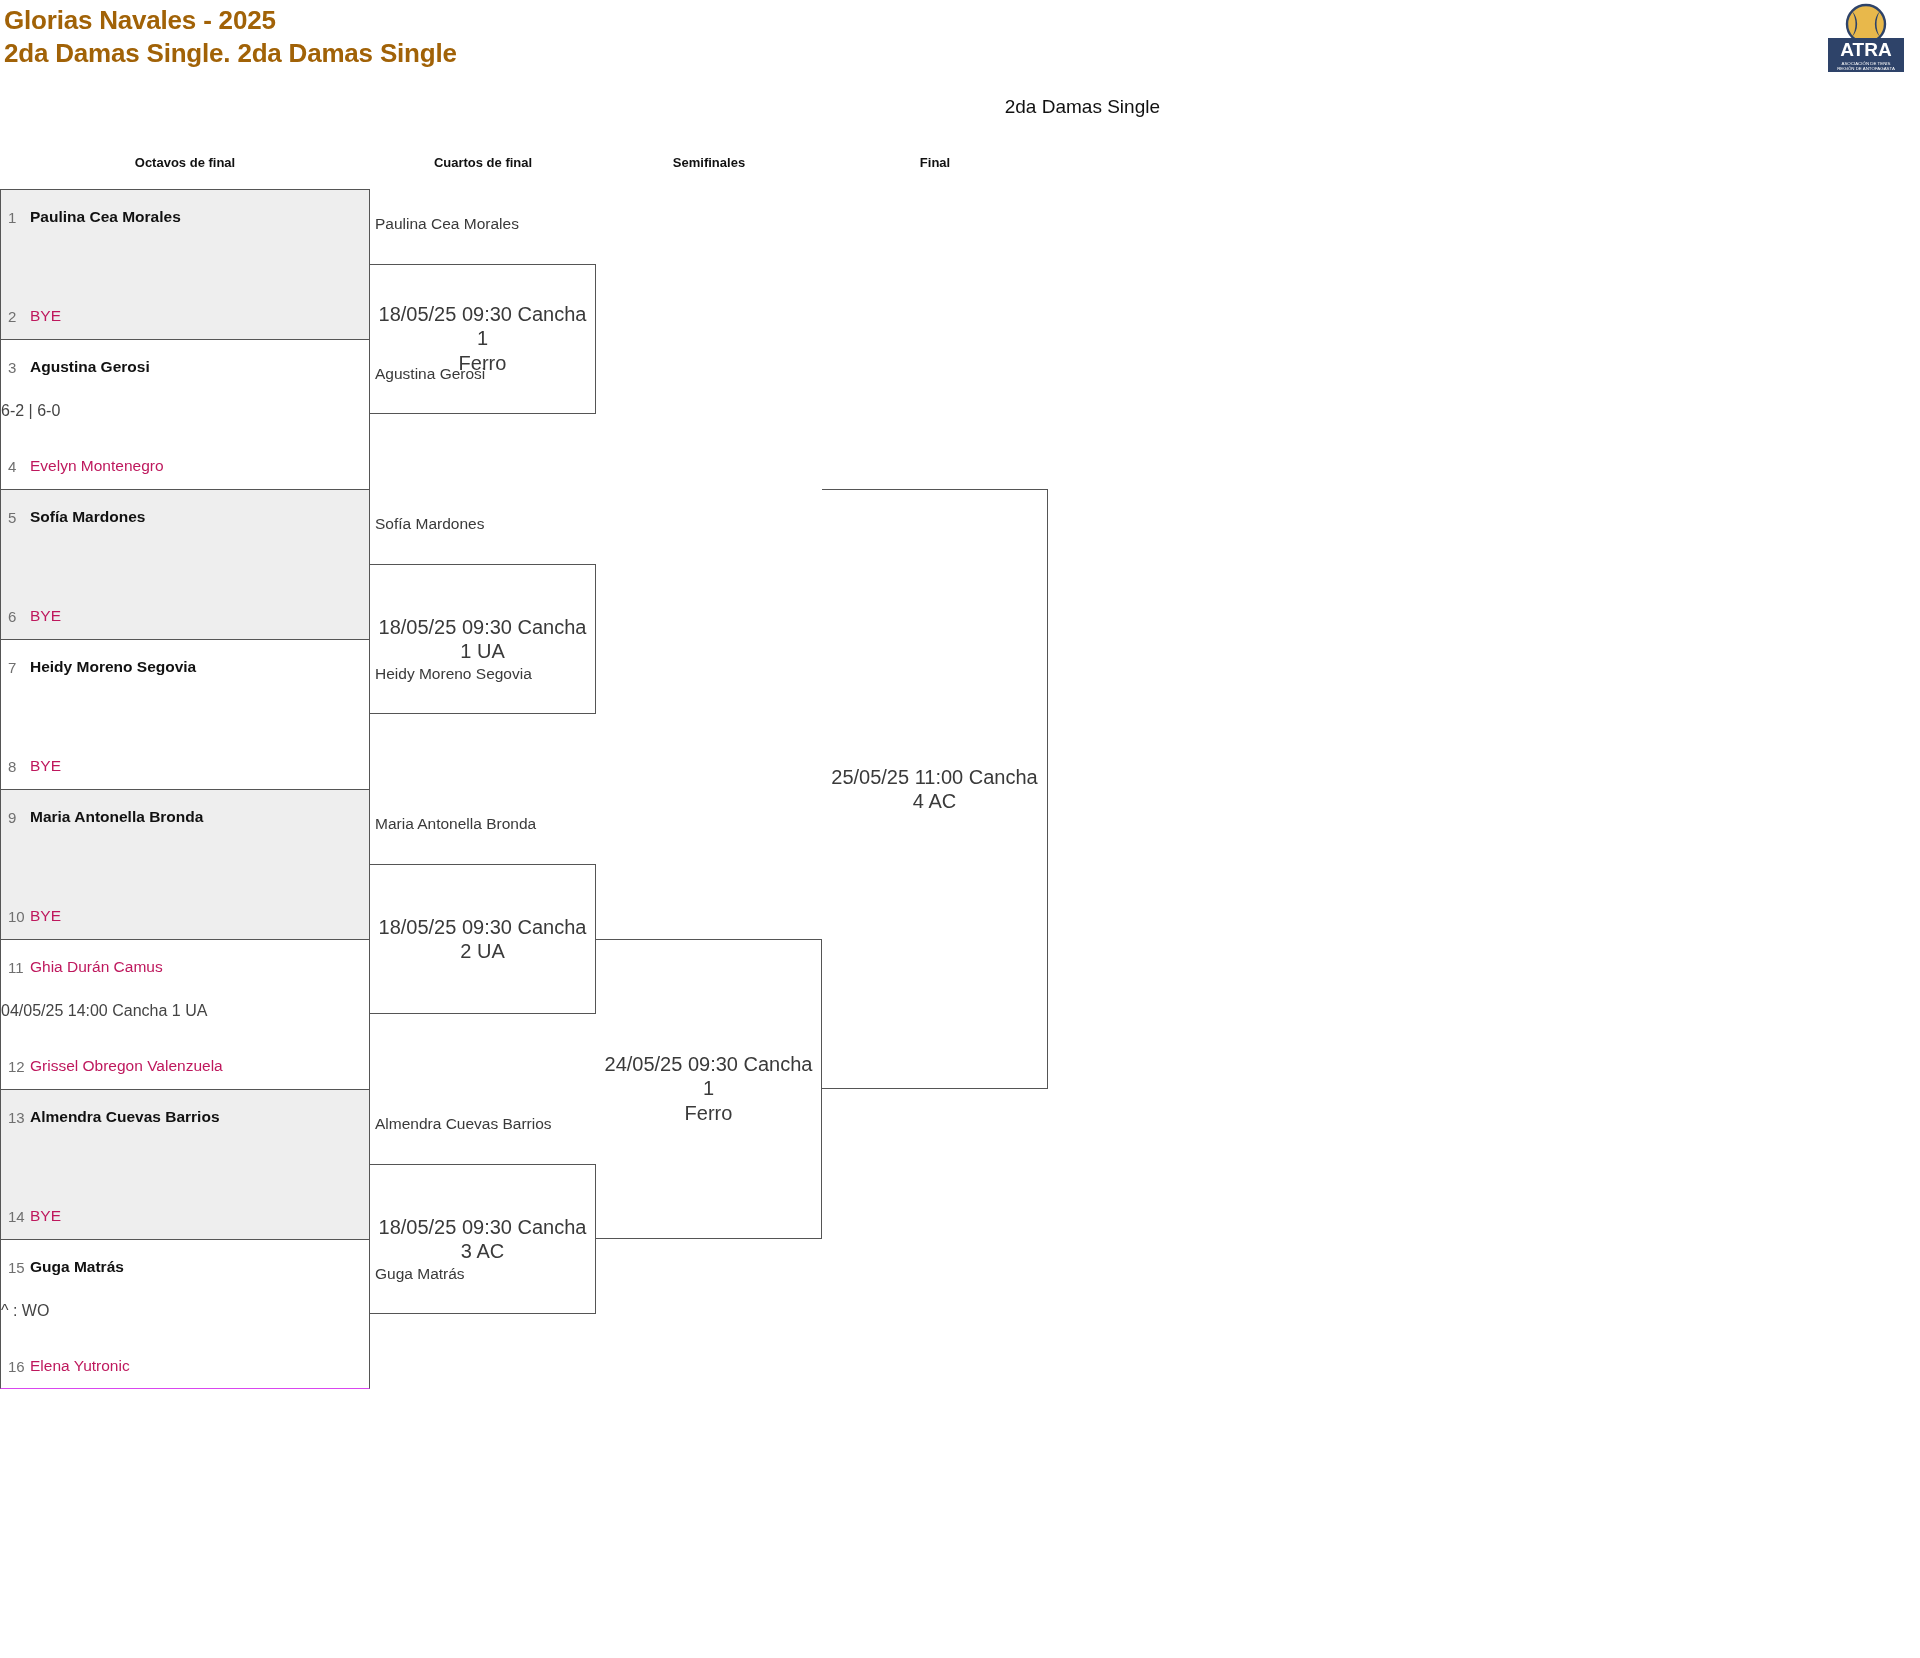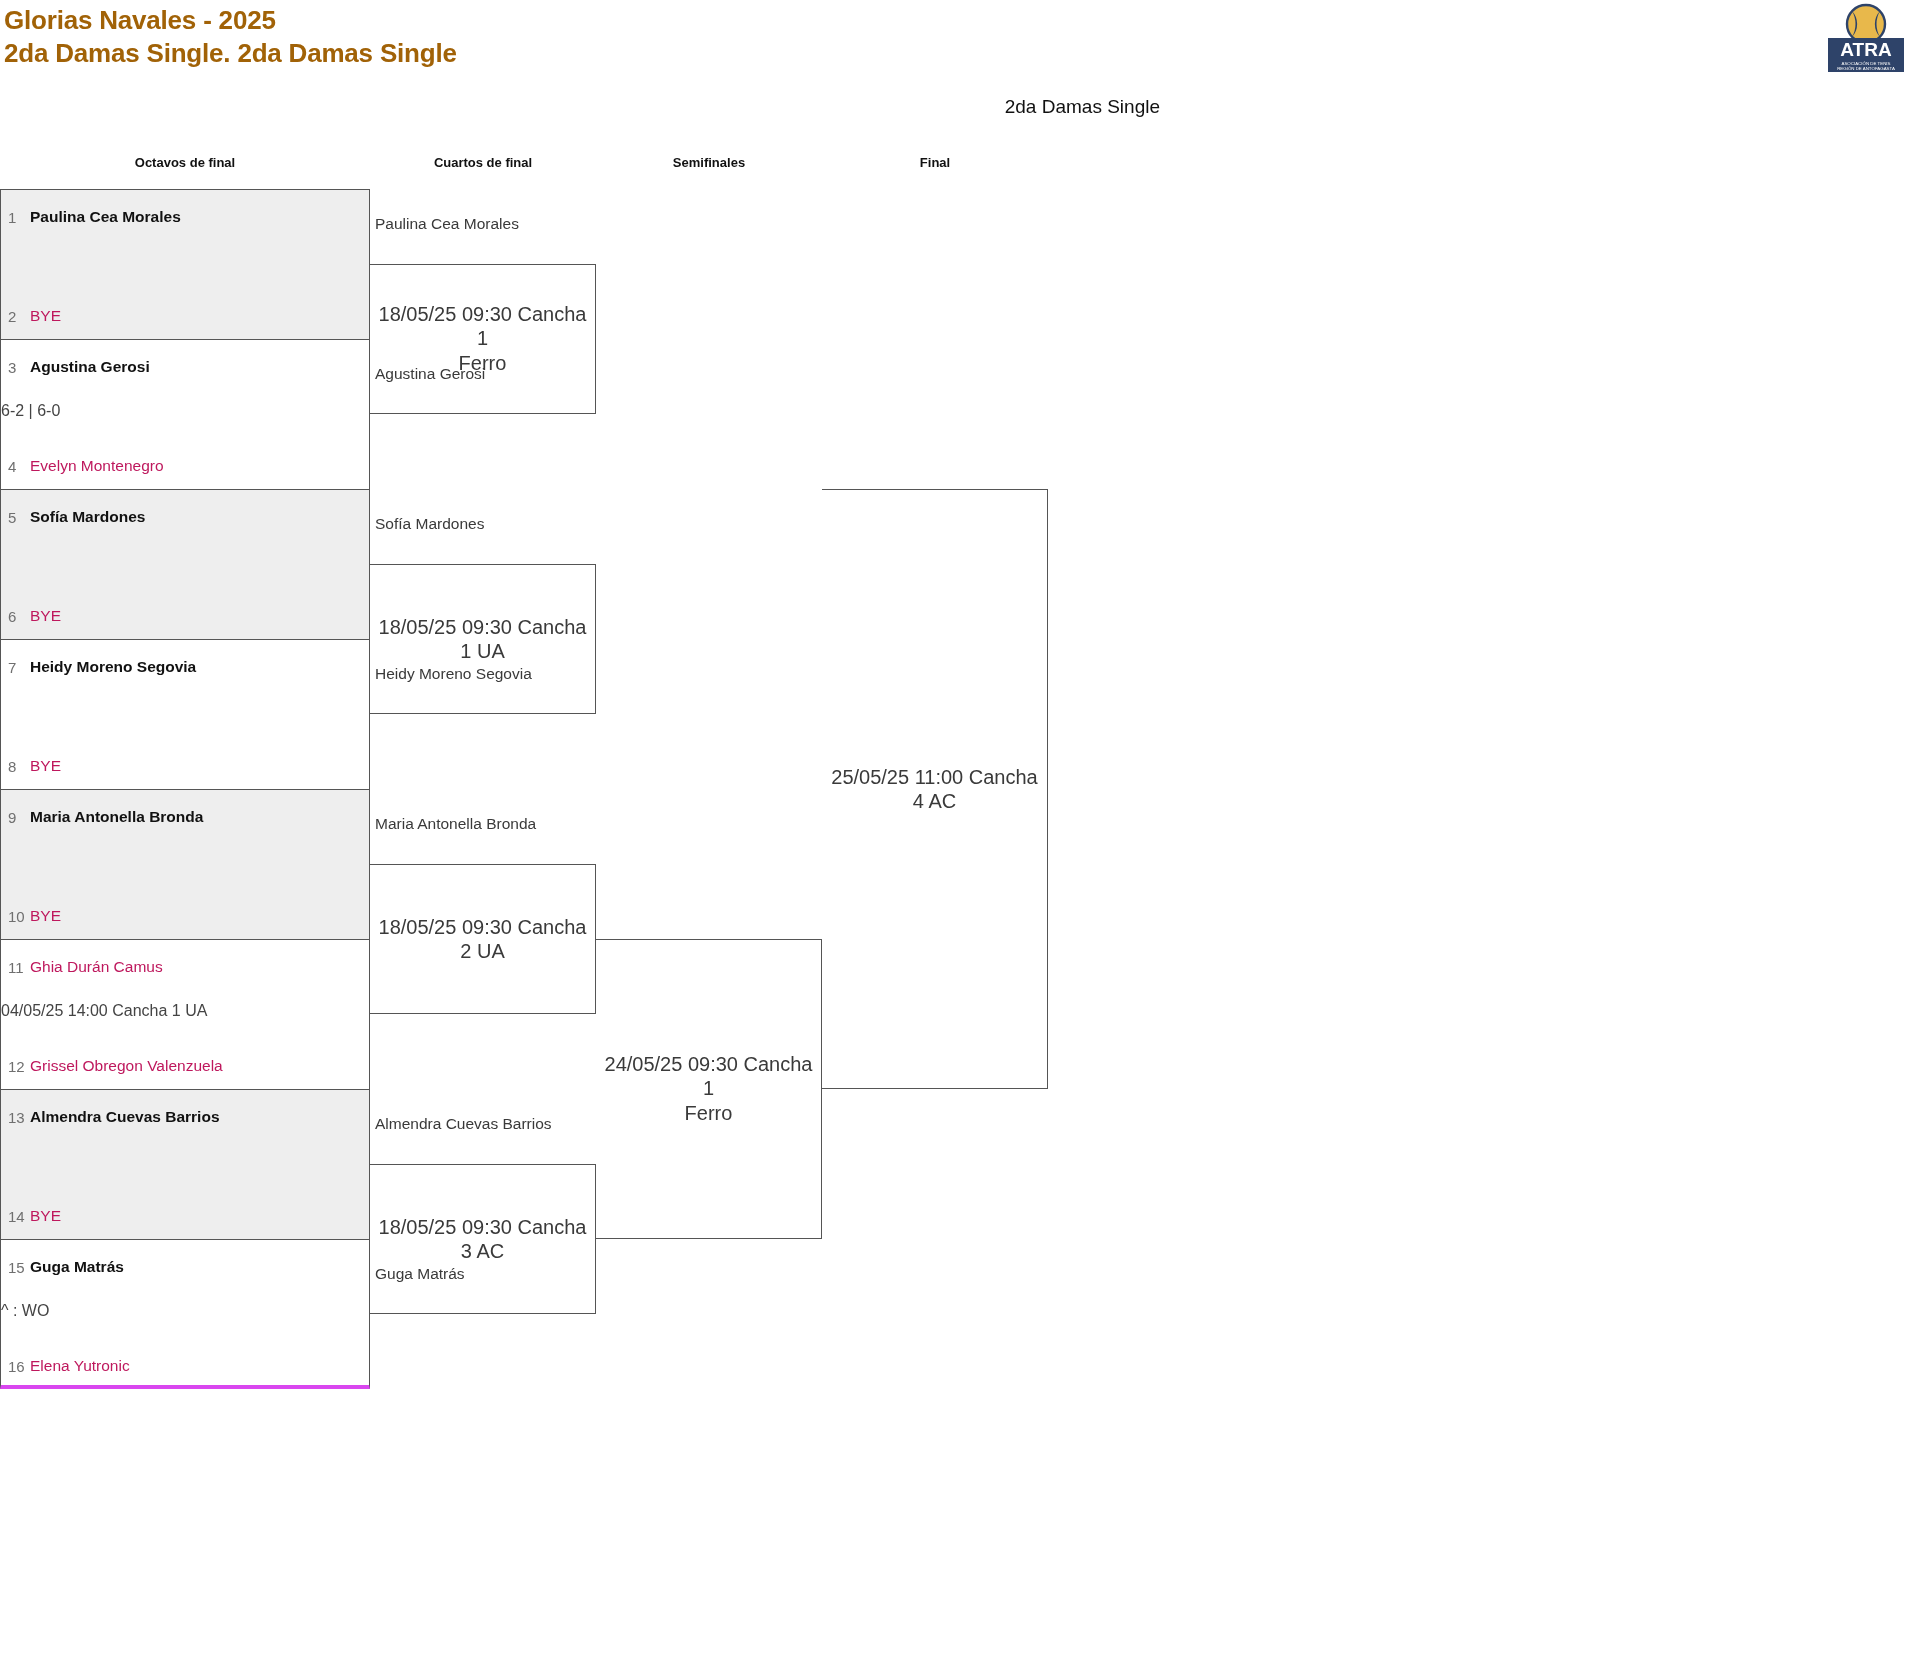--- a/index.html
+++ b/index.html
@@ -71,21 +71,21 @@
     width: 370px;
   }
   .r1-match {
     position: relative;
     height: 150px;
     border: 1px solid #555555;
     border-bottom: none;
     background: #ffffff;
   }
   .r1-match.shade { background: #eeeeee; }
-  .r1-col .r1-match:last-child { border-bottom: 4px solid #d946ef; }
+  .r1-col .r1-match:last-child { border-bottom: 1px solid #d946ef; }
 
   .slot {
     position: absolute;
     left: 0; width: 100%;
     height: 26px;
     display: flex;
     align-items: center;
     padding-left: 7px;
     font-size: 15.5px;
     white-space: nowrap;

